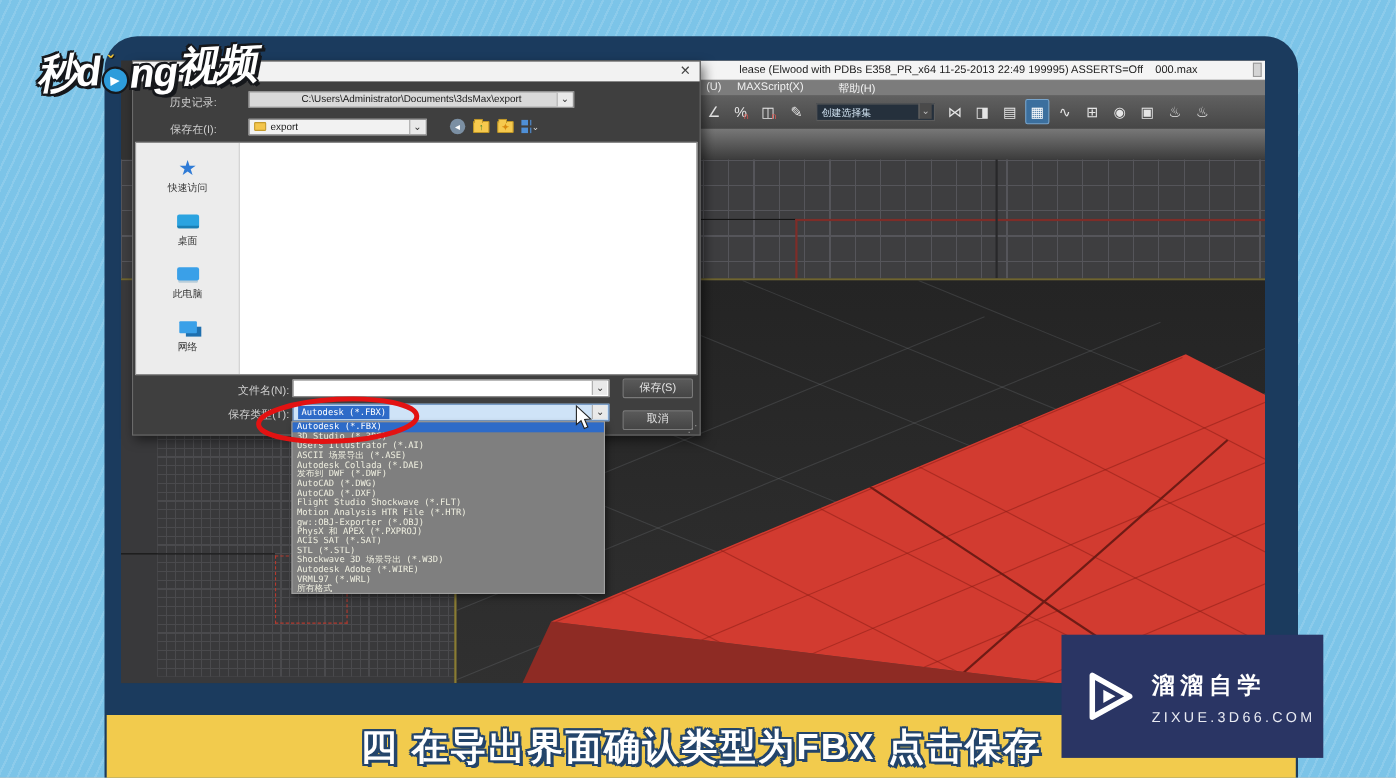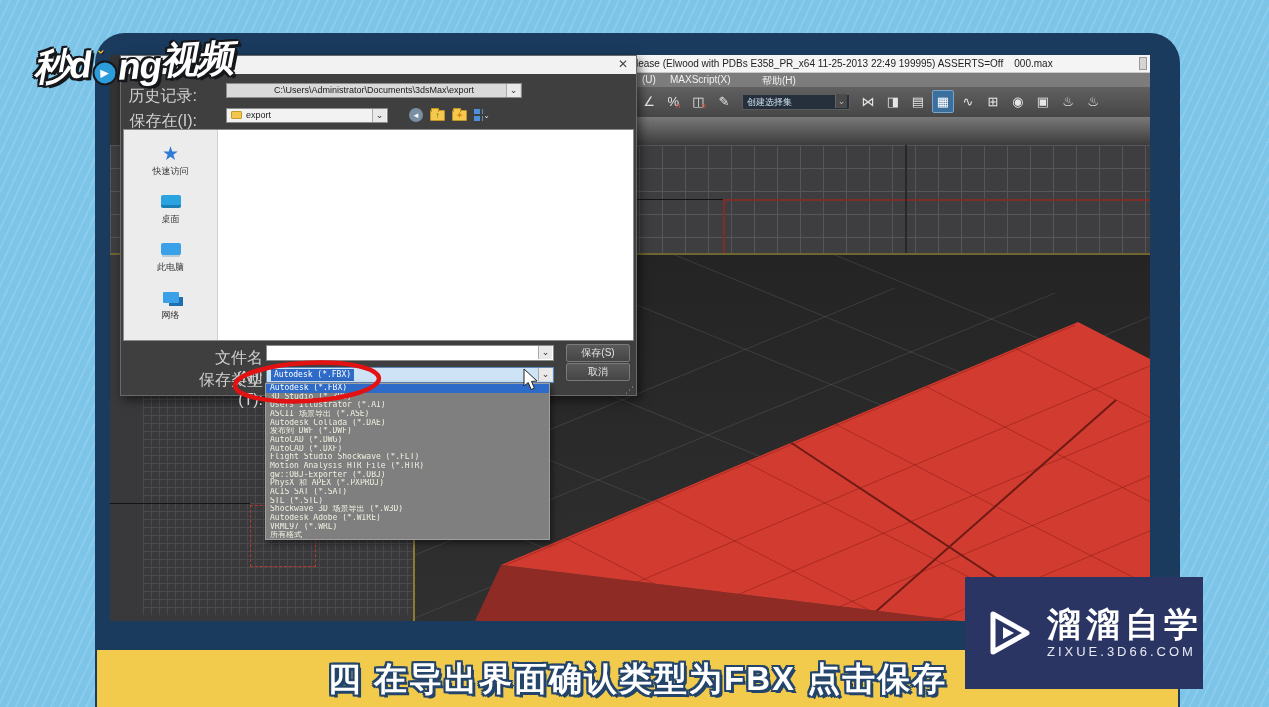--- a/index.html
+++ b/index.html
@@ -9,21 +9,21 @@
   .stage { position:absolute; inset:0; width:1269px; height:707px;
     background:#7cc4e8;
     background-image:repeating-linear-gradient(115deg, rgba(255,255,255,.12) 0 2px, rgba(255,255,255,0) 2px 8px);
   }
   .frame { position:absolute; left:95px; top:33px; width:1085px; height:674px;
     background:#1b3b5e; border-radius:30px 30px 0 0; }
 
   
   .max-area { position:absolute; left:110px; top:55px; width:1040px; height:566px; background:#333; overflow:hidden; }
   .max-titlebar { position:absolute; left:10px; top:0; width:1030px; height:18px; background:#f4f4f4; border-bottom:1px solid #c9c9c9; }
-  .max-title-text { position:absolute; left:516px; top:3px; font-size:10px; color:#222; white-space:pre;text-align:right; }
+  .max-title-text { position:absolute; left:552px; top:3px; font-size:10px; color:#222; white-space:pre;text-align:right; }
   .max-title-scroll { position:absolute; right:3px; top:2px; width:8px; height:13px; background:#d4d4d4; border:1px solid #9a9a9a; }
   .max-menubar { position:absolute; left:10px; top:18px; width:1030px; height:14px; background:#7c7c7c; }
   .menu-item { position:absolute; top:1px; font-size:10px; color:#f2f2f2; }
   .mi0 { left:522px; } .mi1 { left:550px; } .mi2 { left:642px;text-align:right; }
   .max-toolbar { position:absolute; left:10px; top:32px; width:1030px; height:30px;
      background:linear-gradient(#606060,#464646); }
   .tb-icons { position:absolute; left:518px; top:3px; display:flex; align-items:center; gap:3px; }
   .tb-ic { width:22px; height:23px; display:flex; align-items:center; justify-content:center;
      color:#e6e6e6; font-size:13px; border-radius:2px; }
   .tb-ic.hl { background:#3b6f9e; border:1px solid #77a4cc; color:#fff; }
@@ -56,21 +56,21 @@
 
   .vp-persp { position:absolute; left:303px; top:200px; width:737px; height:366px;
      background:linear-gradient(#242424, #303030); border-left:2px solid #8a7c33; }
   .vp-persp svg { position:absolute; inset:0; }
 
   
   .dialog { position:absolute; left:120px; top:55px; width:517px; height:341px;
      background:#3f3f3f; border:1px solid #6a6a6a; box-shadow:3px 4px 10px rgba(0,0,0,.55); }
   .dlg-title { position:absolute; left:0; top:0; width:100%; height:18px; background:#f2f2f2; }
   .dlg-close { position:absolute; right:8px; top:1px; font-size:12px; color:#444; cursor:default; }
-  .dlg-label { position:absolute; font-size:16px; color:#cfcfcf; text-align:right; width:72px; }
+  .dlg-label { position:absolute; font-size:10px; color:#cfcfcf; text-align:right; width:72px; }
   .combo { position:absolute; height:15px; background:#d9d9d9; border:1px solid #8b8b8b; font-size:9px;
      color:#1a1a1a; line-height:13px; padding:0 16px 0 4px; white-space:nowrap; overflow:hidden; }
   .combo::after { content:"⌄"; position:absolute; right:1px; top:0; width:13px; height:13px; text-align:center;
      color:#333; font-size:9px; background:#e9e9e9; border-left:1px solid #aaa; }
   .folder-glyph { display:inline-block; width:11px; height:8px; background:#f4c64c; border:1px solid #c49b2e;
      border-radius:1px; margin-right:4px; position:relative; top:1px; }
   .top-ics { position:absolute; left:288px; top:52px; display:flex; gap:7px; align-items:center; }
   .tico { width:16px; height:14px; display:flex; align-items:center; justify-content:center; font-size:10px; }
   .ico-back { width:14px; height:14px; border-radius:50%; background:#7b8fa3; color:#fff; font-size:9px;
      display:flex; align-items:center; justify-content:center; }
@@ -129,21 +129,21 @@
   
   .banner { position:absolute; left:97px; top:650px; width:1081px; height:59px; background:#f2cb4d;
      display:flex; align-items:center; justify-content:center; }
   .banner-text { font-size:33px; font-weight:bold; color:#ffffff; letter-spacing:2px; white-space:nowrap;
      text-shadow:-2px 0 #24456b, 2px 0 #24456b, 0 -2px #24456b, 0 2px #24456b,
                  -2px -2px #24456b, 2px 2px #24456b, -2px 2px #24456b, 2px -2px #24456b, 3px 3px 0 #24456b; }
   .watermark { position:absolute; left:965px; top:577px; width:238px; height:112px; background:#2a3564;
      display:flex; align-items:center; }
   .wm-icon { margin-left:16px; }
   .wm-col { margin-left:12px; }
-  .wm-title { font-size:34px; font-weight:bold; color:#fff; letter-spacing:5px; line-height:34px; }
+  .wm-title { font-size:21px; font-weight:bold; color:#fff; letter-spacing:5px; line-height:34px; }
   .wm-url { font-size:13px; color:#e8eaf2; letter-spacing:3px; text-transform:uppercase; margin-top:3px; }
 
   .logo { position:absolute; left:33px; top:38px; display:flex; align-items:flex-end;
      transform:rotate(-3deg); }
   .logo-txt { font-size:37px; font-weight:bold; font-style:italic; color:#fff; letter-spacing:-1px;
      text-shadow:-2px 0 #16181c, 2px 0 #16181c, 0 -2px #16181c, 0 2px #16181c,
                  -2px -2px #16181c, 2px 2px #16181c, -2px 2px #16181c, 3px 3px 0 #16181c; }
   .logo-play { width:25px; height:25px; border-radius:50%; background:#2d9cdb; border:2px solid #16181c;
      display:flex; align-items:center; justify-content:center; color:#fff; font-size:11px; margin:0 1px 4px 1px;
      position:relative; }
@@ -303,21 +303,21 @@
     <div class="dlg-label" style="left:70px; top:292px;">文件名(N):</div>
     <div class="combo combo-file" style="left:145px; top:289px; width:288px; height:16px;">
       <span></span>
     </div>
     <div class="dlg-btn" style="top:288px;">保存(S)</div>
 
     <div class="dlg-label" style="left:70px; top:314px;">保存类型(T):</div>
     <div class="combo combo-type" style="left:145px; top:311px; width:288px; height:16px;">
       <span class="type-sel-strip">Autodesk (*.FBX)</span>
     </div>
-    <div class="dlg-btn" style="top:307px;">取消</div>
+    <div class="dlg-btn" style="top:317px;">取消</div>
     <div class="grip">⋰</div>
   </div>
 
   <div class="type-list">
     <div class="opt sel">Autodesk (*.FBX)</div>
     <div class="opt">3D Studio (*.3DS)</div>
     <div class="opt">Users Illustrator (*.AI)</div>
     <div class="opt">ASCII 场景导出 (*.ASE)</div>
     <div class="opt">Autodesk Collada (*.DAE)</div>
     <div class="opt">发布到 DWF (*.DWF)</div>

